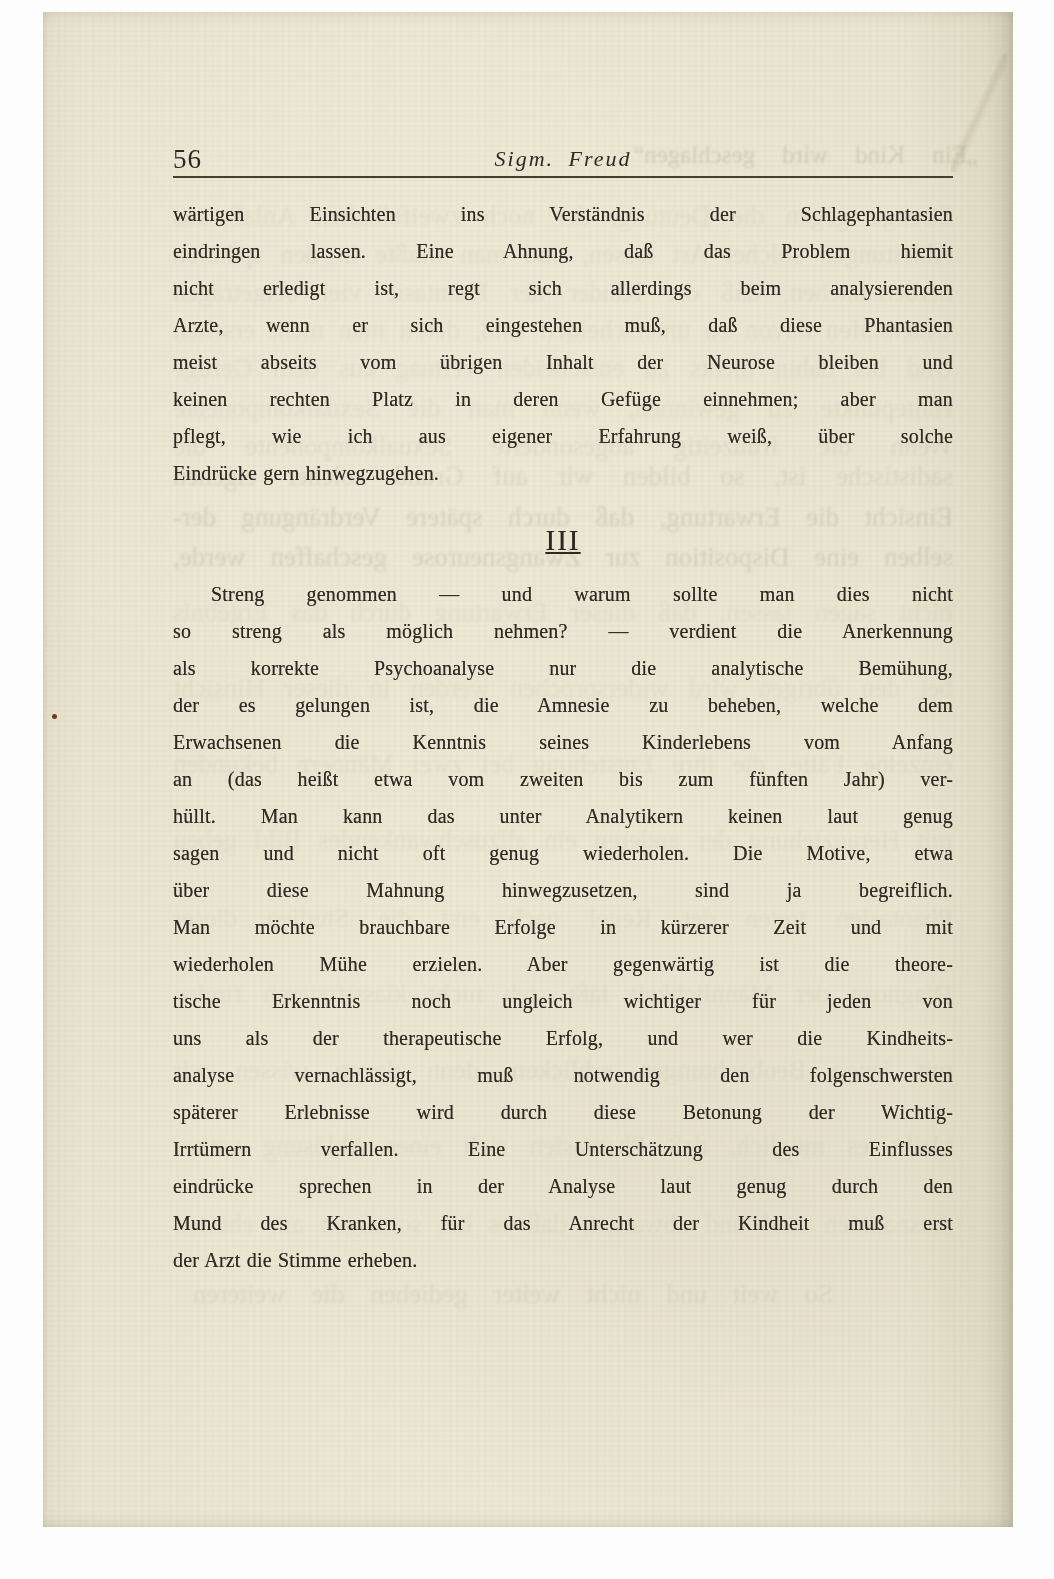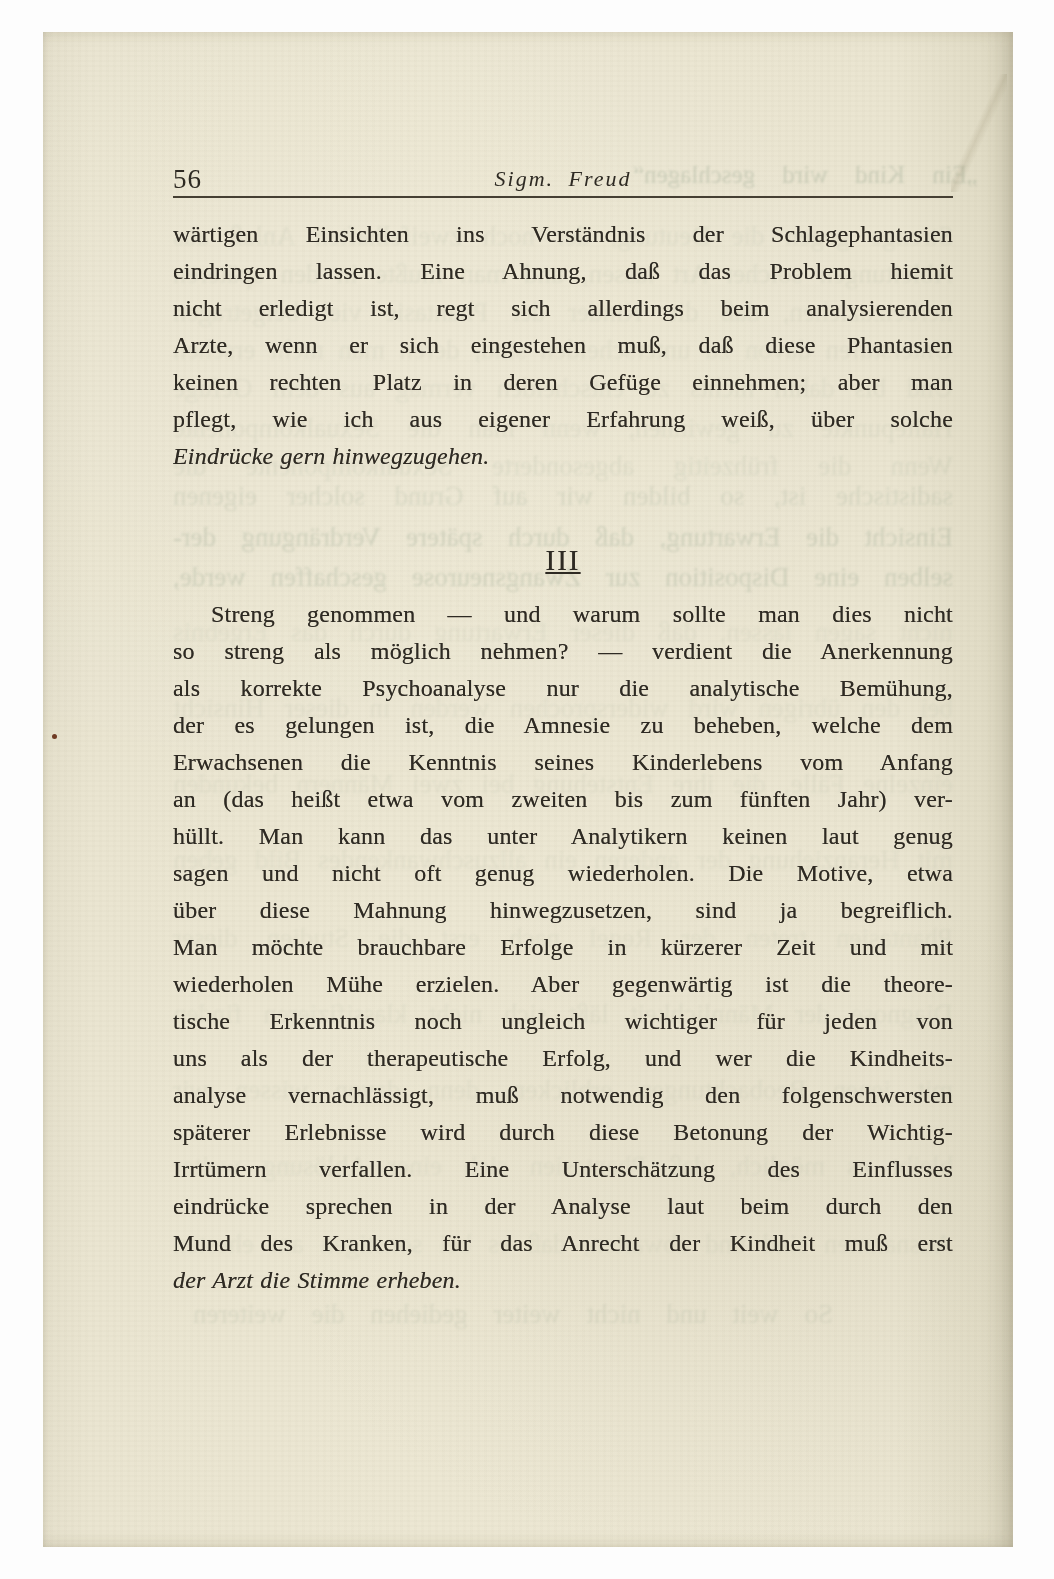--- a/index.html
+++ b/index.html
@@ -7,21 +7,21 @@
   }
   html,body{margin:0;padding:0;}
   body{
     width:1054px;height:1579px;overflow:hidden;
     background:var(--surround);
     font-family:"Liberation Serif","DejaVu Serif",serif;
     color:var(--ink);
   }
   .scan{position:relative;width:1054px;height:1579px;}
   .paper{
-    position:absolute;left:43px;top:32px;width:970px;height:1515px;
+    position:absolute;left:43px;top:12px;width:970px;height:1515px;
     background-image:
       radial-gradient(900px 700px at 30% 22%, rgba(255,255,255,0.06), transparent 70%),
       radial-gradient(700px 500px at 72% 78%, rgba(160,150,118,0.07), transparent 70%),
       repeating-linear-gradient(0deg, rgba(140,130,100,0.028) 0 2px, rgba(0,0,0,0) 2px 5px),
       repeating-linear-gradient(90deg, rgba(140,130,100,0.022) 0 3px, rgba(0,0,0,0) 3px 7px),
       linear-gradient(90deg,#e5e0cc 0%,#eae5d1 5%,#ece7d3 40%,#eae5d1 88%,#e1dcc6 97%,#dad5bf 100%);
     background-color:var(--paper);
     box-shadow:
       inset -16px 0 26px -14px rgba(110,100,70,.32),
       inset 4px 0 10px -6px rgba(120,110,80,.22),
@@ -35,31 +35,31 @@
     line-height:34px;text-align:center;z-index:2;
   }
   .pagenum{
     position:absolute;left:0;top:0;font-size:27px;letter-spacing:1px;color:var(--ink);
   }
   .runhead{
     font-style:italic;font-size:22px;letter-spacing:2px;word-spacing:7px;color:var(--ink);
   }
   
   #text-blocks{position:absolute;left:0;top:0;width:100%;height:100%;z-index:2;}
-  .block{position:absolute;left:130px;width:780px;font-size:24px;color:var(--ink);}
+  .block{position:absolute;left:130px;width:780px;font-size:20px;color:var(--ink);}
   #block-0{top:184px;}
   #block-1{top:510px;text-decoration:underline;}
   #block-2{top:564px;}
   .bl{
     height:37px;overflow:hidden;white-space:normal;
     text-align:justify;text-align-last:justify;
     letter-spacing:0.2px;word-spacing:1px;line-height:37px;
     text-shadow:0 0 0.5px rgba(46,42,35,0.65);
   }
-  .bl.flushleft{text-align-last:left;font-style:italic;}
+  .bl.flushleft{text-align-last:left;}
   .bl.indent{text-indent:38px;}
   .heading{
     text-align:center;font-size:29px;letter-spacing:2px;line-height:37px;height:37px;
     text-shadow:0 0 0.5px rgba(46,42,35,0.65);
   }
   
   #ghost-layer{position:absolute;left:0;top:0;width:100%;height:100%;z-index:1;overflow:hidden;}
   .ghost{
     position:absolute;font-size:27px;line-height:37px;height:37px;overflow:hidden;
     color:var(--ghost);
@@ -110,20 +110,21 @@
       <span class="pagenum">56</span>
       <span class="runhead">Sigm. Freud</span>
     </header>
 
     <main id="text-blocks">
         <div id="block-0" class="block">
           <div class="bl">wärtigen Einsichten ins Verständnis der Schlagephantasien</div>
           <div class="bl">eindringen lassen. Eine Ahnung, daß das Problem hiemit</div>
           <div class="bl">nicht erledigt ist, regt sich allerdings beim analysierenden</div>
           <div class="bl">Arzte, wenn er sich eingestehen muß, daß diese Phantasien</div>
+          <div class="bl">meist abseits vom übrigen Inhalt der Neurose bleiben und</div>
           <div class="bl">keinen rechten Platz in deren Gefüge einnehmen; aber man</div>
           <div class="bl">pflegt, wie ich aus eigener Erfahrung weiß, über solche</div>
           <div class="bl flushleft">Eindrücke gern hinwegzugehen.</div>
         </div>
         <div id="block-1" class="block heading">III</div>
         <div id="block-2" class="block">
           <div class="bl indent">Streng genommen — und warum sollte man dies nicht</div>
           <div class="bl">so streng als möglich nehmen? — verdient die Anerkennung</div>
           <div class="bl">als korrekte Psychoanalyse nur die analytische Bemühung,</div>
           <div class="bl">der es gelungen ist, die Amnesie zu beheben, welche dem</div>
@@ -132,21 +133,21 @@
           <div class="bl">hüllt. Man kann das unter Analytikern keinen laut genug</div>
           <div class="bl">sagen und nicht oft genug wiederholen. Die Motive, etwa</div>
           <div class="bl">über diese Mahnung hinwegzusetzen, sind ja begreiflich.</div>
           <div class="bl">Man möchte brauchbare Erfolge in kürzerer Zeit und mit</div>
           <div class="bl">wiederholen Mühe erzielen. Aber gegenwärtig ist die theore-</div>
           <div class="bl">tische Erkenntnis noch ungleich wichtiger für jeden von</div>
           <div class="bl">uns als der therapeutische Erfolg, und wer die Kindheits-</div>
           <div class="bl">analyse vernachlässigt, muß notwendig den folgenschwersten</div>
           <div class="bl">späterer Erlebnisse wird durch diese Betonung der Wichtig-</div>
           <div class="bl">Irrtümern verfallen. Eine Unterschätzung des Einflusses</div>
-          <div class="bl">eindrücke sprechen in der Analyse laut beim durch den</div>
+          <div class="bl">eindrücke sprechen in der Analyse laut genug durch den</div>
           <div class="bl">Mund des Kranken, für das Anrecht der Kindheit muß erst</div>
           <div class="bl flushleft">der Arzt die Stimme erheben.</div>
         </div>
       </main>
 
     <div class="speck" style="top: 702px; left: 9px; background: rgb(111, 59, 36);"></div>
     <div class="crease"></div>
 
   </div>
 </div>

